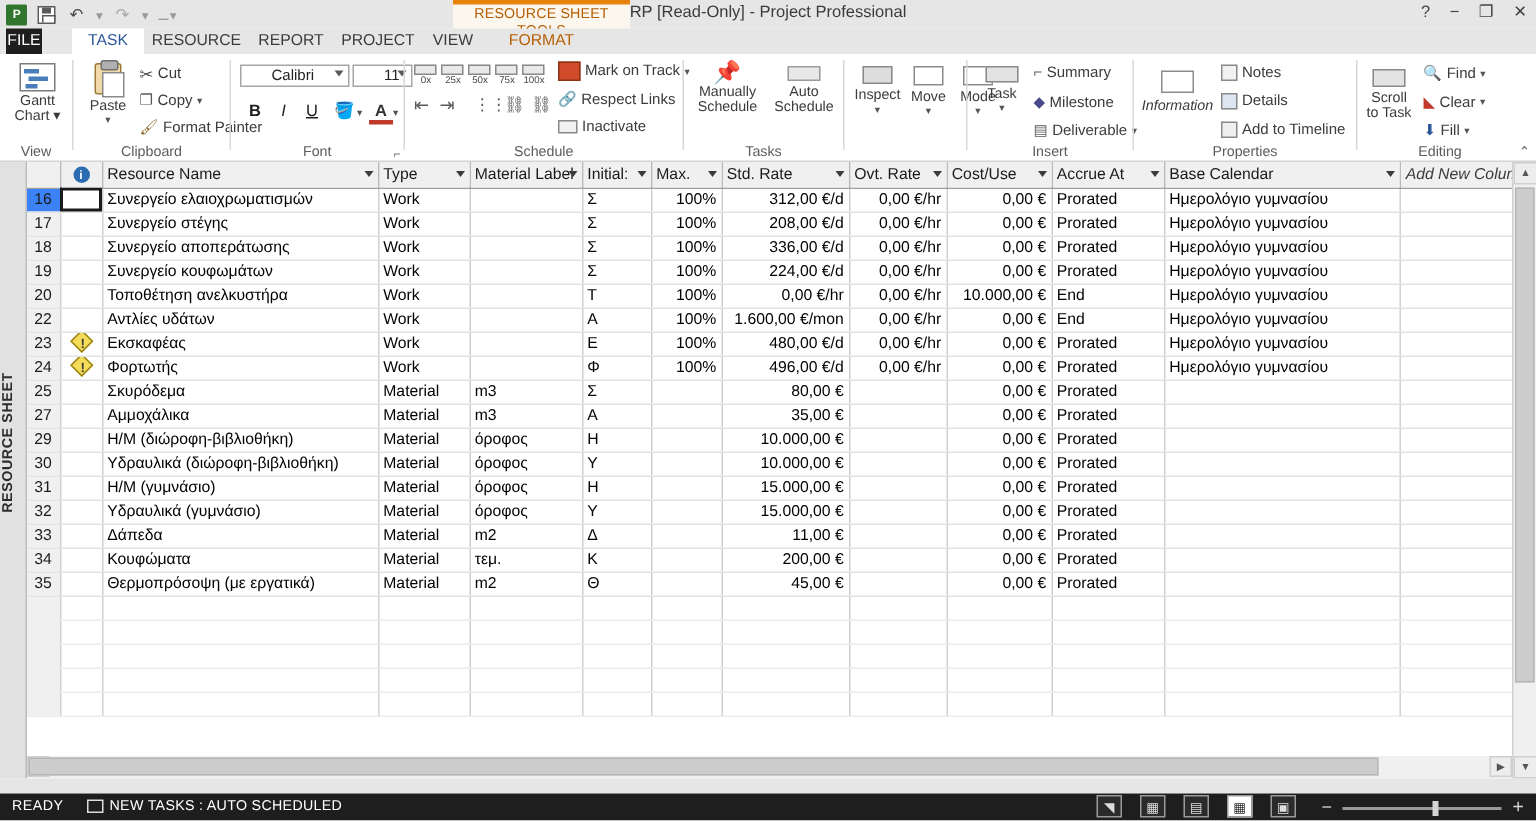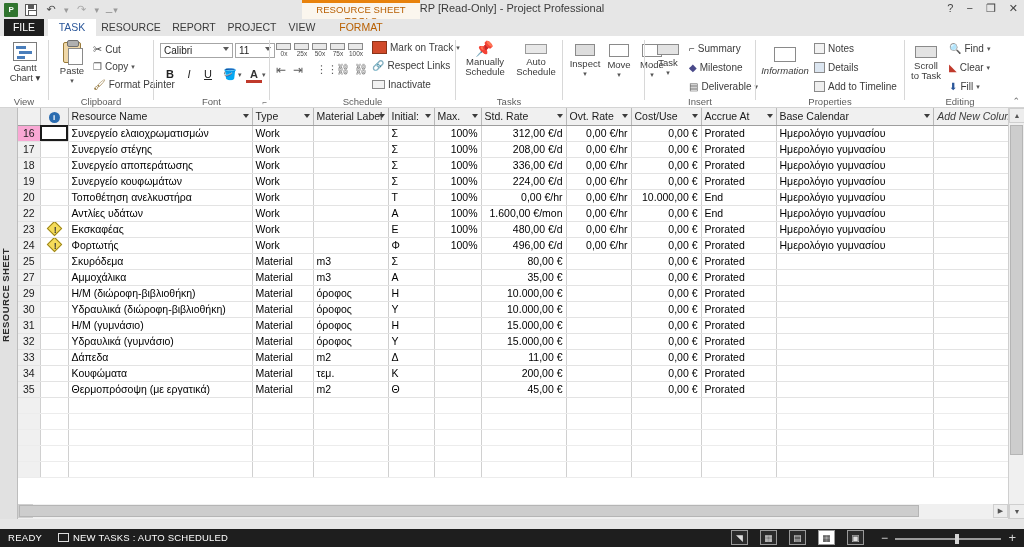--- a/index.html
+++ b/index.html
@@ -54,21 +54,21 @@
 
   
   .ibox { width:15px; height:13px; border:1px solid #8a8a8a; background:#f2f2f2; position:relative; display:inline-block; }
   .gantt-ico { width:24px; height:19px; border:1px solid #7b7b7b; background:#fff; position:relative; }
   .gantt-ico i { position:absolute; display:block; background:#3a6ea5; height:3px; }
   .clip-ico { width:18px; height:21px; background:#f0d8a8; border:1px solid #9a7b3a; position:relative; border-radius:2px; }
   .clip-ico:before { content:""; position:absolute; left:3px; top:-3px; width:10px; height:5px; background:#b0b0b0; border:1px solid #707070; border-radius:2px;}
   .clip-ico:after { content:""; position:absolute; left:4px; top:5px; width:13px; height:15px; background:#fff; border:1px solid #8a8a8a; }
   .scissor { font-size:11px; color:#4a4a4a; }
   .fontbox { position:absolute; border:1px solid #a6a6a6; background:#fff; height:15px; font-size:10px;
-             line-height:13px; padding-left:3px; color:#222; }
+             line-height:13px; padding-left:20px; color:#222; }
   .fontbox .arr { position:absolute; right:3px; top:3px; border-left:3px solid transparent;
                   border-right:3px solid transparent; border-top:4px solid #5a5a5a; }
   .fbtn { position:absolute; width:16px; height:15px; text-align:center; line-height:15px; font-size:11px; color:#222; }
   .pcts { position:absolute; display:flex; gap:2px; }
   .pct { width:16px; text-align:center; }
   .pct .bar { width:15px; height:7px; border:1px solid #8a8a8a; background:#e9e9e9; }
   .pct .t { font-size:6.5px; color:#4a4a4a; line-height:7px; }
   .dlg-launch { position:absolute; font-size:8px; color:#777; bottom:1px; }
 
   
@@ -90,21 +90,21 @@
     font-weight:normal; color:#1a1a1a; text-align:left; height:17px; position:relative;
   }
   th .flt { position:absolute; right:3px; top:6px; border-left:3.5px solid transparent;
             border-right:3.5px solid transparent; border-top:4px solid #3b3b3b; }
   td.rownum { background:#f0f0f0; text-align:center; color:#1a1a1a; font-size:10px;
               border-right:1px solid #b9b9b9; }
   th.rownum-h { background:#f0f0f0; border-right:1px solid #b9b9b9; }
   td.ind { text-align:center; }
   td.num { text-align:right; }
   td.name { padding-left:10px; }
-  tr.sel td.rownum { background:#f9a8d4; }
+  tr.sel td.rownum { background:#3b82f6; }
   .selcell { outline:2px solid #1a1a1a; outline-offset:-2px; background:#fff; }
   .warn { display:inline-block; width:11px; height:11px; background:#f5dc5a; border:1px solid #9a8318;
           transform:rotate(45deg); position:relative; }
   .warn em { position:absolute; left:0; top:-1px; width:11px; height:11px; transform:rotate(-45deg);
              font-style:normal; font-size:9px; line-height:12px; text-align:center; color:#3b3b3b; font-weight:bold;}
   .addnew { font-style:italic; color:#3b3b3b; }
   tbody tr.blank td { border-bottom:1px solid #ececec; }
 
   
   .vscroll { position:absolute; right:0; top:108px; width:16px; height:411px; background:#f0f0f0;
@@ -167,21 +167,21 @@
       <span>✕</span>
     </div>
   </div>
 
   <div class="rst-tab">
     <div class="orange"></div>
     <div class="lbl">RESOURCE SHEET TOOLS</div>
   </div>
 
   <div class="tabstrip">
-    <div class="tab file" style="left:4px;width:40px;">FILE</div>
+    <div class="tab file" style="left:4px;width:24px;">FILE</div>
     <div class="tab active" style="left:48px;width:48px;">TASK</div>
     <div class="tab" style="left:98px;width:66px;">RESOURCE</div>
     <div class="tab" style="left:166px;width:56px;">REPORT</div>
     <div class="tab" style="left:224px;width:56px;">PROJECT</div>
     <div class="tab" style="left:282px;width:40px;">VIEW</div>
     <div class="tab" style="left:324px;width:74px;color:#b75e00;">FORMAT</div>
   </div>
 
   <div class="ribbon">
 

